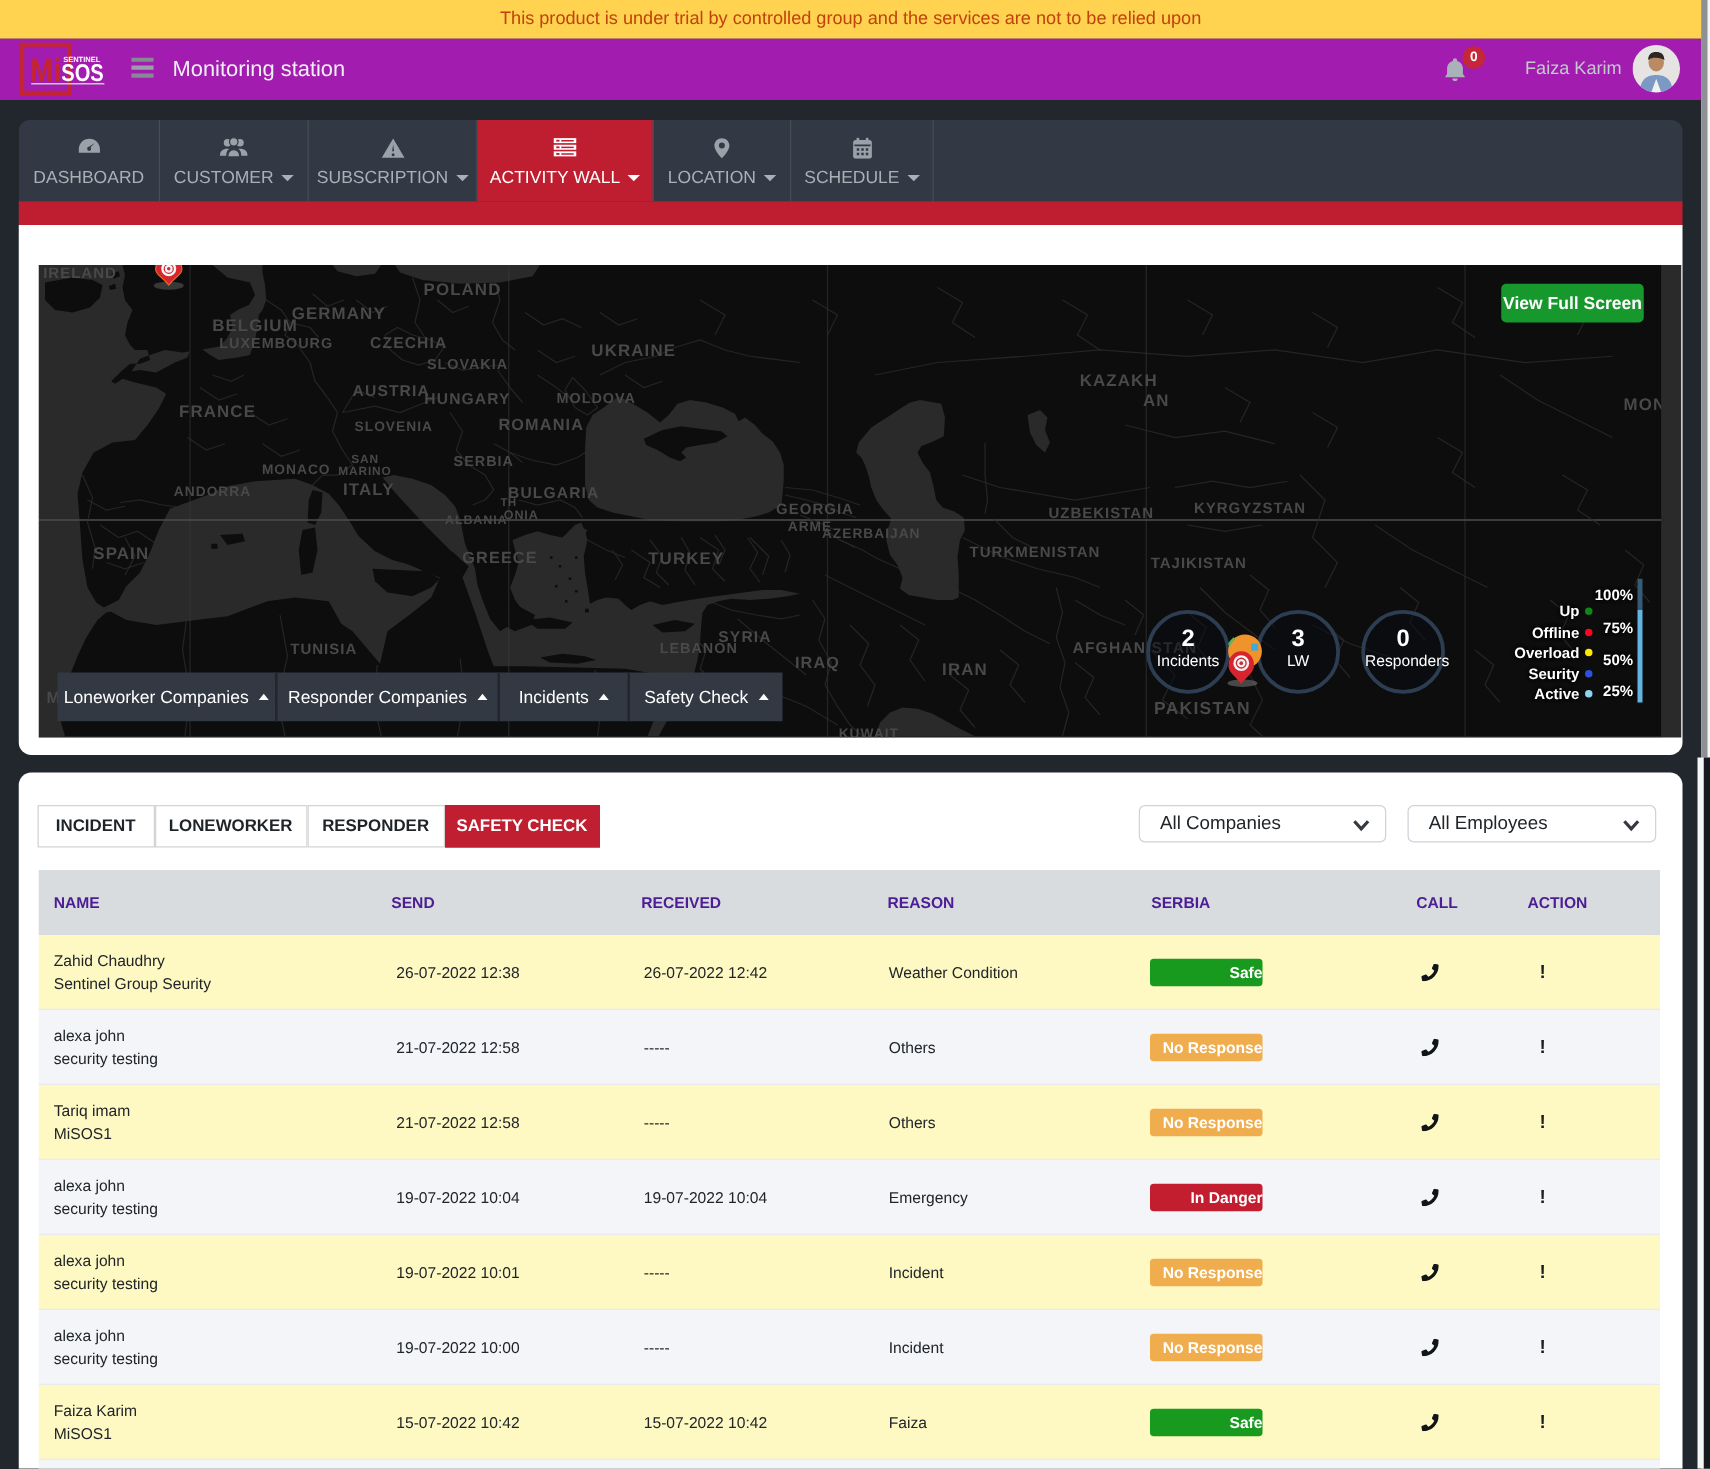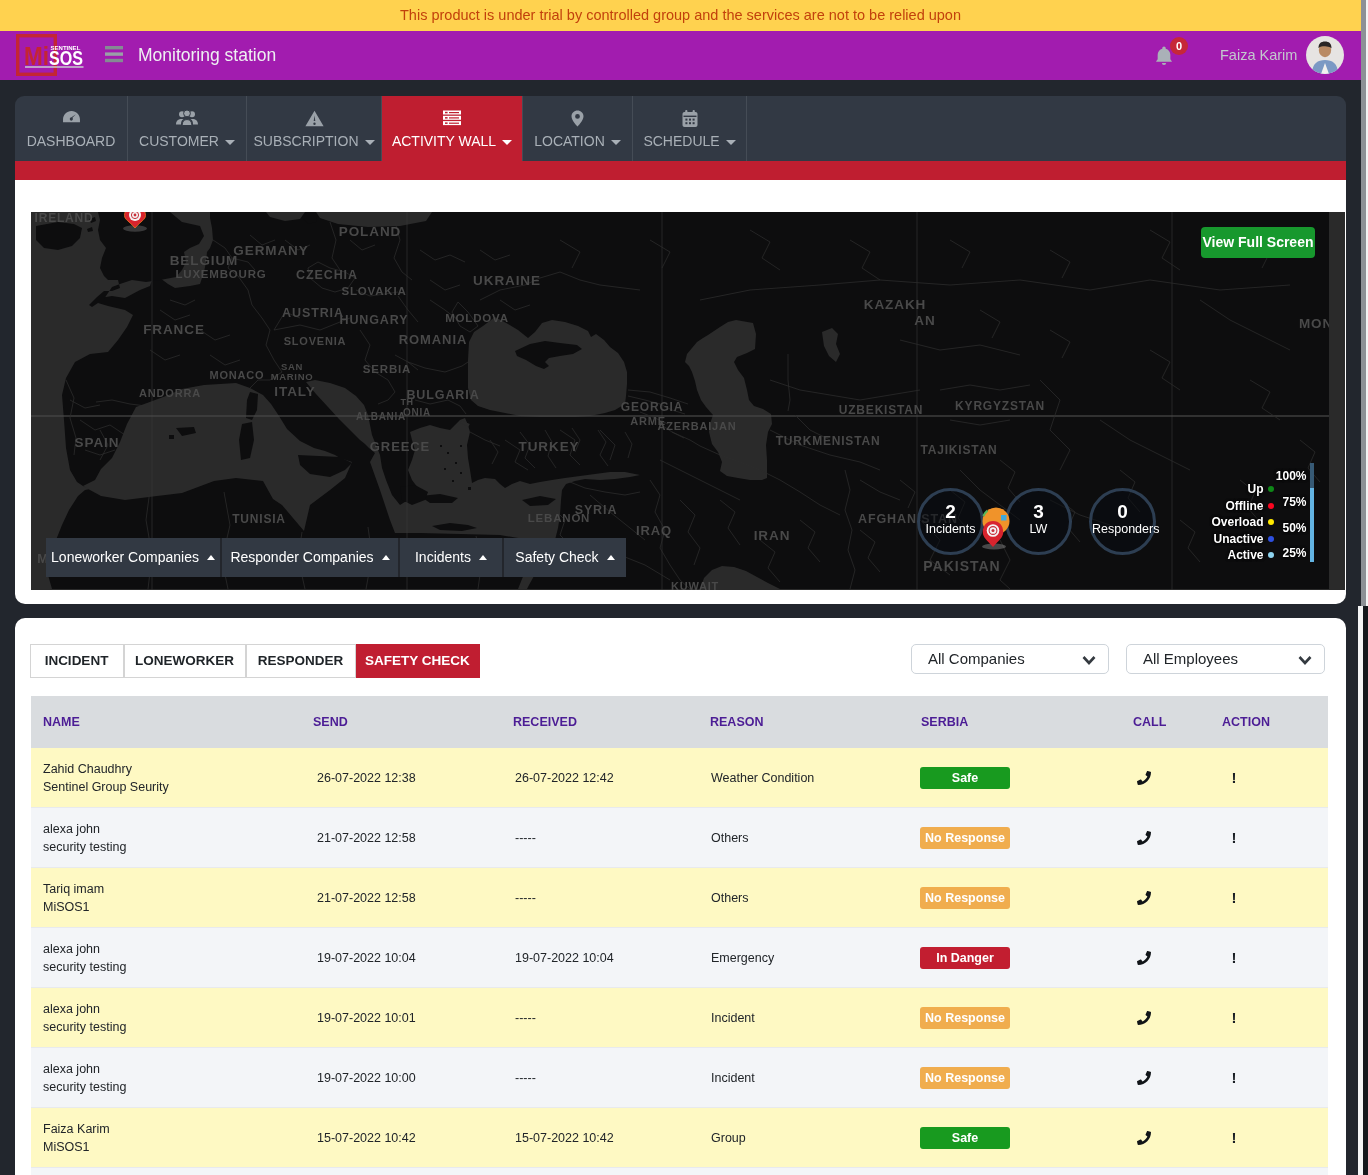--- a/index.html
+++ b/index.html
@@ -36,21 +36,21 @@
   .sel { top:26px; height:30px; background:#fff; border:1px solid #ced4da; border-radius:5px; color:#212529;
       font-size:15px; line-height:28px; padding-left:16px; position:absolute; }
   .sel svg { position:absolute; right:12px; top:9px; }
   #thead { left:31px; top:696px; width:1297px; height:52px; background:#d9dcdf; }
   .th { position:absolute; top:0; height:52px; line-height:52px; font-weight:bold; font-size:12.5px; color:#4c1d95; }
   .row { left:31px; width:1297px; height:60px; border-bottom:1px solid #e8eaed; font-size:12.5px; color:#212529; background:#fef9c3; }
   .row.alt { background:#f3f5f8; }
   .cell { position:absolute; top:0; height:60px; line-height:60px; }
   .name2 { position:absolute; left:12px; top:12px; line-height:18px; }
   .pill { position:absolute; left:889px; top:19px; width:90px; height:22px; border-radius:3px; color:#fff;
-     font-size:12.5px; font-weight:bold; text-align:center; line-height:22px; }
+     font-size:12.5px; font-weight:bold; text-align:right; line-height:22px; }
   .pill.safe { background:#189a1f; }
   .pill.nores { background:#f0ad4e; }
   .pill.danger { background:#c21e30; }
   .bang { position:absolute; left:1196px; top:0; width:14px; text-align:center; height:60px; line-height:60px; font-weight:bold; font-size:15px; color:#1a1f24; }
   #sbtrack { z-index:1; left:1361px; top:0; width:7px; height:1175px; background:#f5f5f5; }
   #sbwhite2 { z-index:2; left:1357.5px; top:606px; width:5px; height:569px; background:#f5f5f5; }
   #sbthumb { z-index:3; left:1360.5px; top:0; width:5px; height:606px; background:#8d9196; }
   #sbdark { z-index:3; left:1362.5px; top:606px; width:5.5px; height:569px; background:#15181c; }
 </style>
 </head>
@@ -391,21 +391,21 @@
     <circle cx="20" cy="35.5" r="3.9" fill="none" stroke="#c8303a" stroke-width="1.1"></circle>
     <circle cx="20" cy="35.5" r="1.5" fill="#c8303a"></circle>
   </svg>
 
   <div class="lgrow" style="right:104.5px;top:482px">Up</div>
 <div class="ldot" style="left:1268px;top:486px;background:#0f8818"></div>
   <div class="lgrow" style="right:104.5px;top:498.5px">Offline</div>
 <div class="ldot" style="left:1268px;top:502.5px;background:#fb0620"></div>
   <div class="lgrow" style="right:104.5px;top:515px">Overload</div>
 <div class="ldot" style="left:1268px;top:519px;background:#ffe900"></div>
-  <div class="lgrow" style="right:104.5px;top:531.5px">Unactive</div>
+  <div class="lgrow" style="right:104.5px;top:531.5px">Seurity</div>
 <div class="ldot" style="left:1268px;top:535.5px;background:#2e50e0"></div>
   <div class="lgrow" style="right:104.5px;top:548px">Active</div>
 <div class="ldot" style="left:1268px;top:552px;background:#8ed4f0"></div>
   <div class="lgrow" style="right:61.5px;top:469px">100%</div>
   <div class="lgrow" style="right:61.5px;top:495px">75%</div>
   <div class="lgrow" style="right:61.5px;top:520.5px">50%</div>
   <div class="lgrow" style="right:61.5px;top:545.5px">25%</div>
   <div class="abs" style="left:1310px;top:463px;width:4px;height:24.5px;background:#375a75"></div>
   <div class="abs" style="left:1310px;top:487.5px;width:4px;height:74.5px;background:#63b4e3"></div>
 
@@ -497,21 +497,21 @@
  <div class="pill nores">No Response</div>
  <svg class="abs" style="left:1106px;top:23px" width="14" height="14" viewBox="0 0 512 512">
       <path fill="#111518" d="M493.4 24.6l-104-24c-11.3-2.6-22.9 3.3-27.5 13.9l-48 112c-4.2 9.8-1.4 21.3 6.9 28l60.6 49.6c-36 76.7-98.9 140.5-177.2 177.2l-49.6-60.6c-6.8-8.3-18.2-11.1-28-6.9l-112 48C3.9 366.5-2 378.1.6 389.4l24 104C27.1 504.2 36.7 512 48 512c256.1 0 464-207.5 464-464 0-11.2-7.7-20.9-18.6-23.4z"></path>
     </svg>
  <div class="bang">!</div>
 </div>
 <div class="row abs" style="top:1108px">
  <div class="name2">Faiza Karim<br>MiSOS1</div>
  <div class="cell" style="left:286px">15-07-2022 10:42</div>
  <div class="cell" style="left:484px">15-07-2022 10:42</div>
- <div class="cell" style="left:680px">Group</div>
+ <div class="cell" style="left:680px">Faiza</div>
  <div class="pill safe">Safe</div>
  <svg class="abs" style="left:1106px;top:23px" width="14" height="14" viewBox="0 0 512 512">
       <path fill="#111518" d="M493.4 24.6l-104-24c-11.3-2.6-22.9 3.3-27.5 13.9l-48 112c-4.2 9.8-1.4 21.3 6.9 28l60.6 49.6c-36 76.7-98.9 140.5-177.2 177.2l-49.6-60.6c-6.8-8.3-18.2-11.1-28-6.9l-112 48C3.9 366.5-2 378.1.6 389.4l24 104C27.1 504.2 36.7 512 48 512c256.1 0 464-207.5 464-464 0-11.2-7.7-20.9-18.6-23.4z"></path>
     </svg>
  <div class="bang">!</div>
 </div>
 <div class="row abs alt" style="top:1168px;height:7px;border-bottom:none"></div>
 
   <div id="sbtrack" class="abs"></div>
   <div id="sbwhite2" class="abs"></div>

